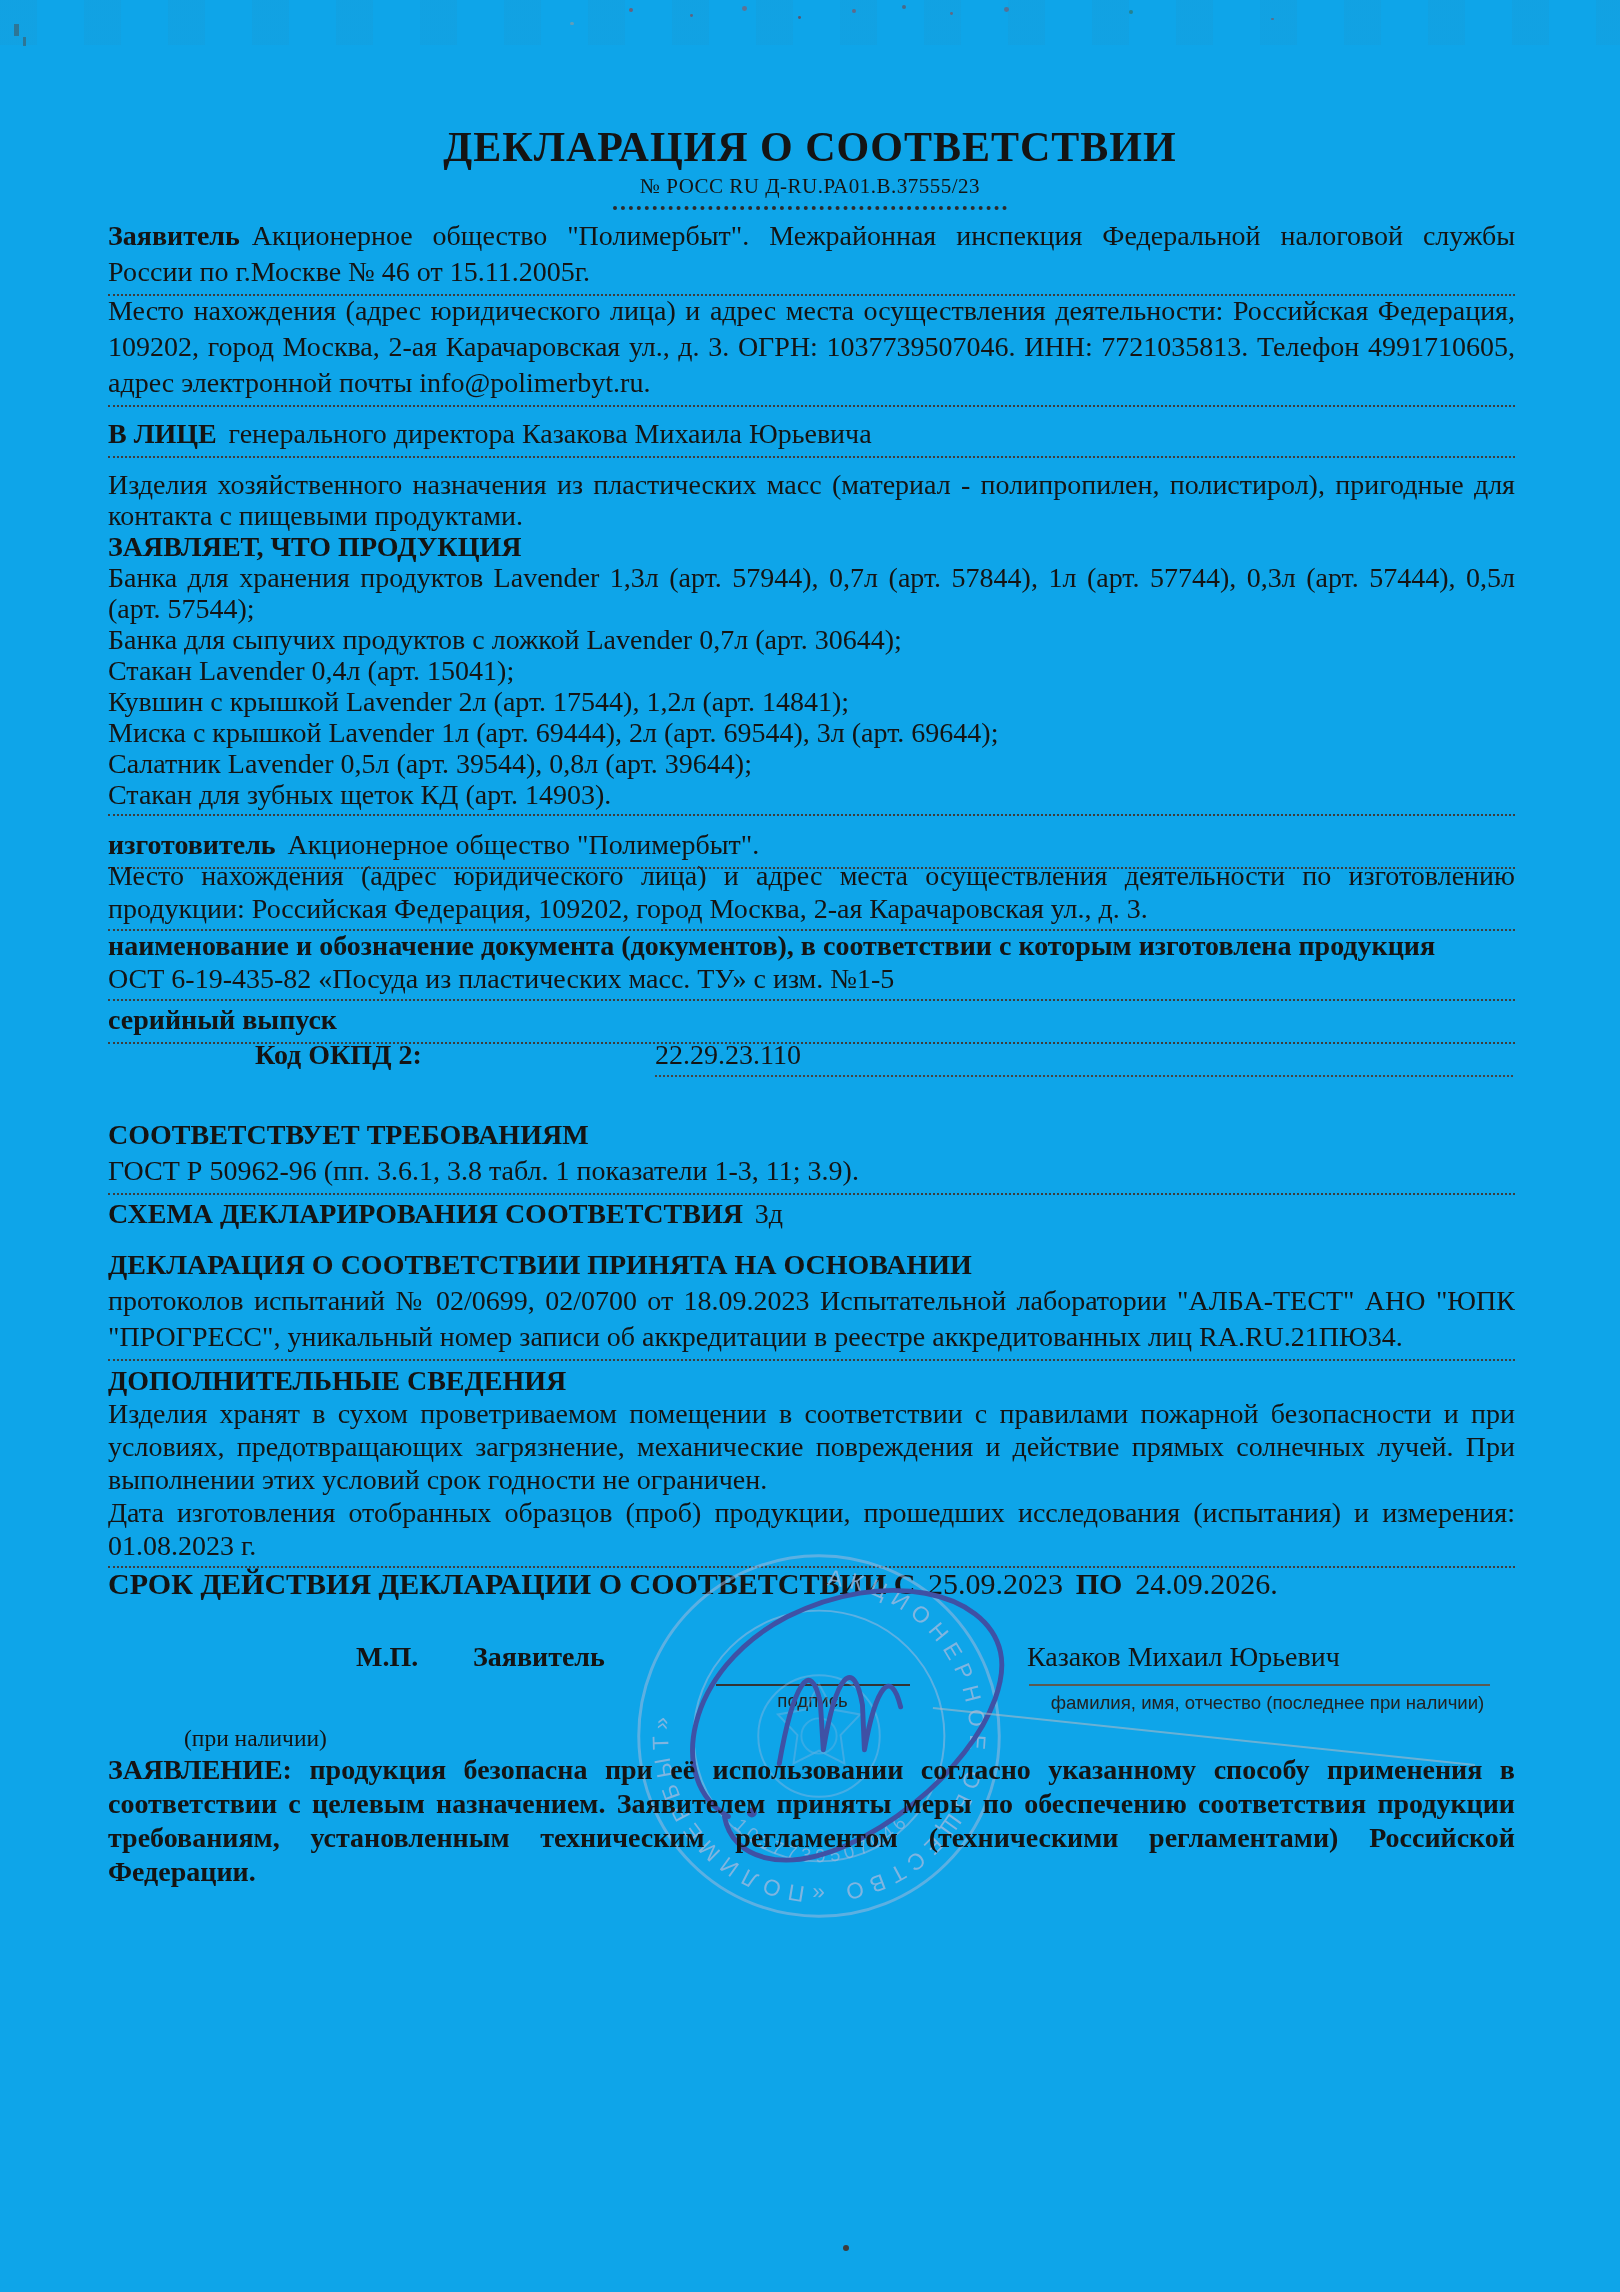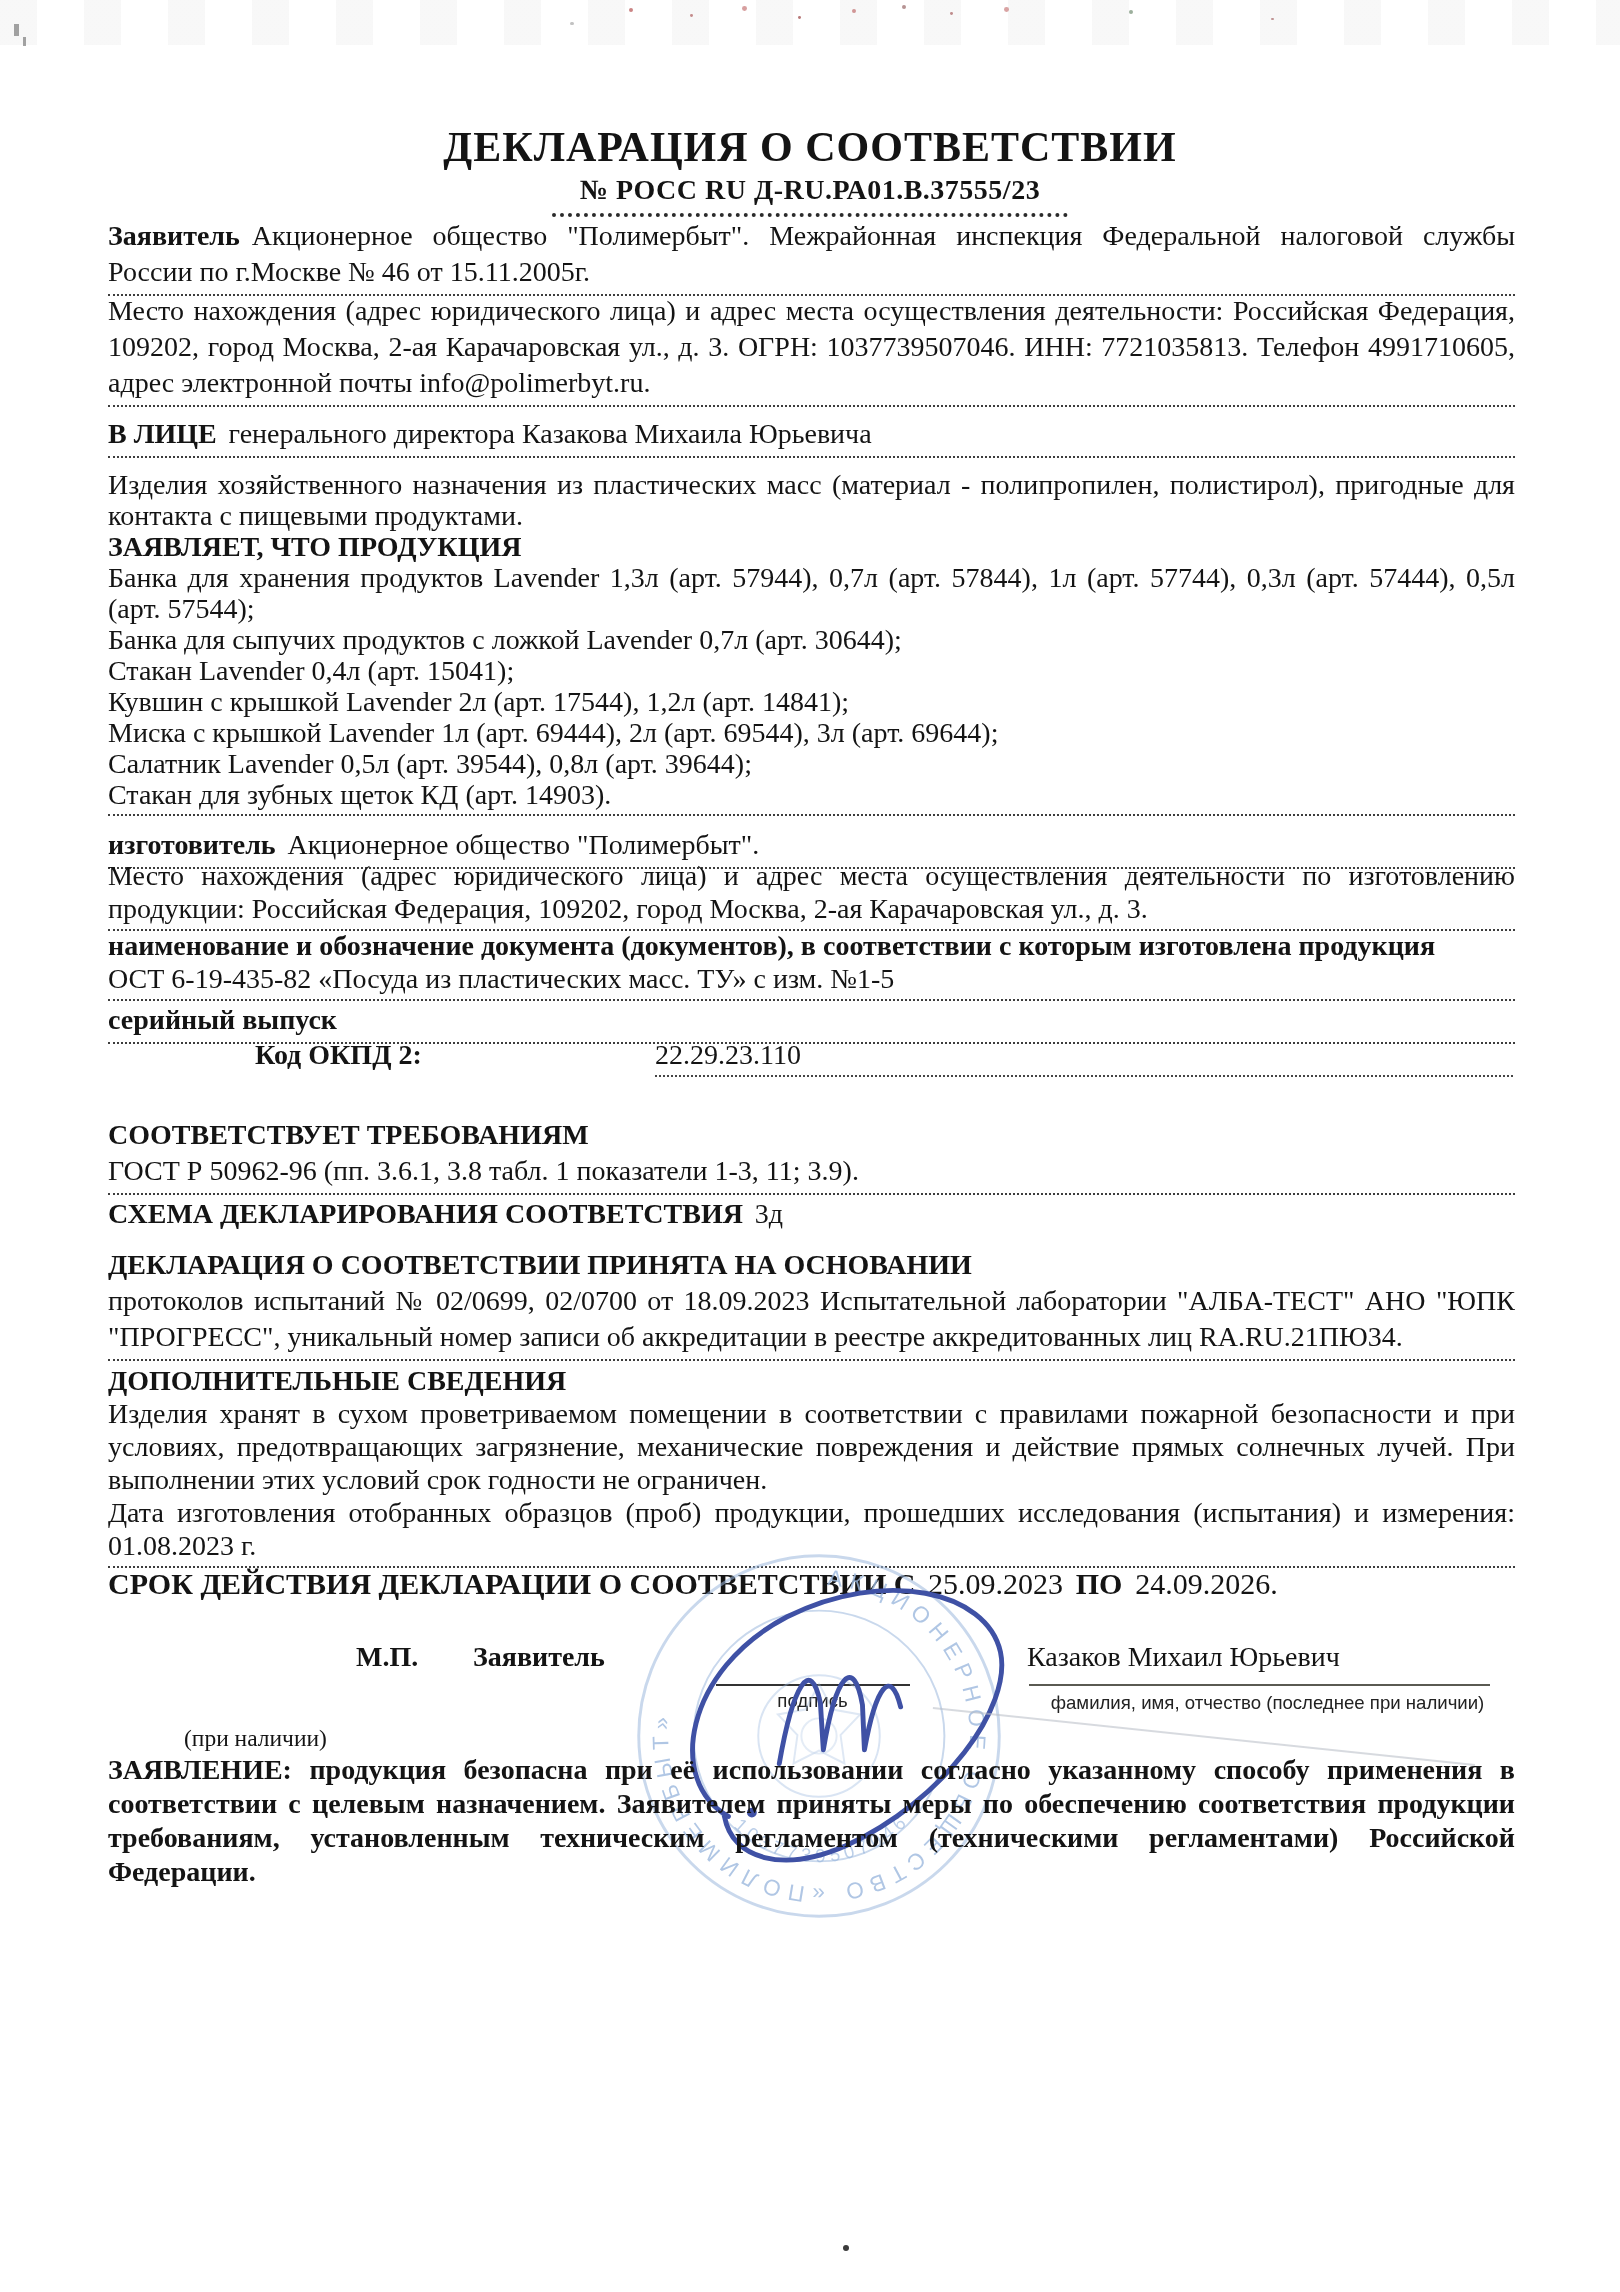--- a/index.html
+++ b/index.html
@@ -1,39 +1,39 @@
 <!DOCTYPE html>
 <html><head>
 <meta charset="utf-8">
 <style>
   html,body{margin:0;padding:0;background:#e8e8e8;}
   .page{
     position:relative;
     width:1620px;height:2293px;
     margin:0 auto;
-    background:#ffffff;
+    background:#0ea5e9;
     font-family:"Liberation Serif","DejaVu Serif",serif;
     color:#141414;
     overflow:hidden;
   }
   .block{
     position:absolute;left:108px;width:1407px;
     font-size:28px;line-height:36px;text-align:justify;
   }
   .para{margin:0;padding:0;}
   .b{font-weight:bold;}
   .lbl{font-weight:bold;margin-right:11.8px;}
   .sep{border-bottom:2.9px dotted #3d3d3d;padding-bottom:3.9px;}
   .doc-title{
     position:absolute;top:123px;left:0;width:1620px;
     text-align:center;font-size:42px;font-weight:bold;letter-spacing:1px;
   }
   .subtitle-row{position:absolute;top:174px;left:0;width:1620px;text-align:center;}
   .doc-number{
-    display:inline-block;font-size:28px;font-weight:bold;
+    display:inline-block;font-size:21px;font-weight:normal;
     border-bottom:4.9px dotted #2b2b2b;padding:0 27.4px 6.9px;letter-spacing:0.5px;
   }
   .tight{line-height:31px;}
   .mid{line-height:33px;}
   .codes-row{text-align:left;white-space:nowrap;}
   .code-label{display:inline-block;margin-left:147px;width:400px;font-weight:bold;}
   .code-value{display:inline-block;width:858px;border-bottom:2.9px dotted #454545;padding-bottom:2px;}
   .validity{font-size:30px;text-align:left;white-space:nowrap;}
   .validity .vs{margin-right:12.7px;}
   .signrow{position:absolute;left:108px;top:1627px;width:1407px;height:147px;font-size:28px;}

